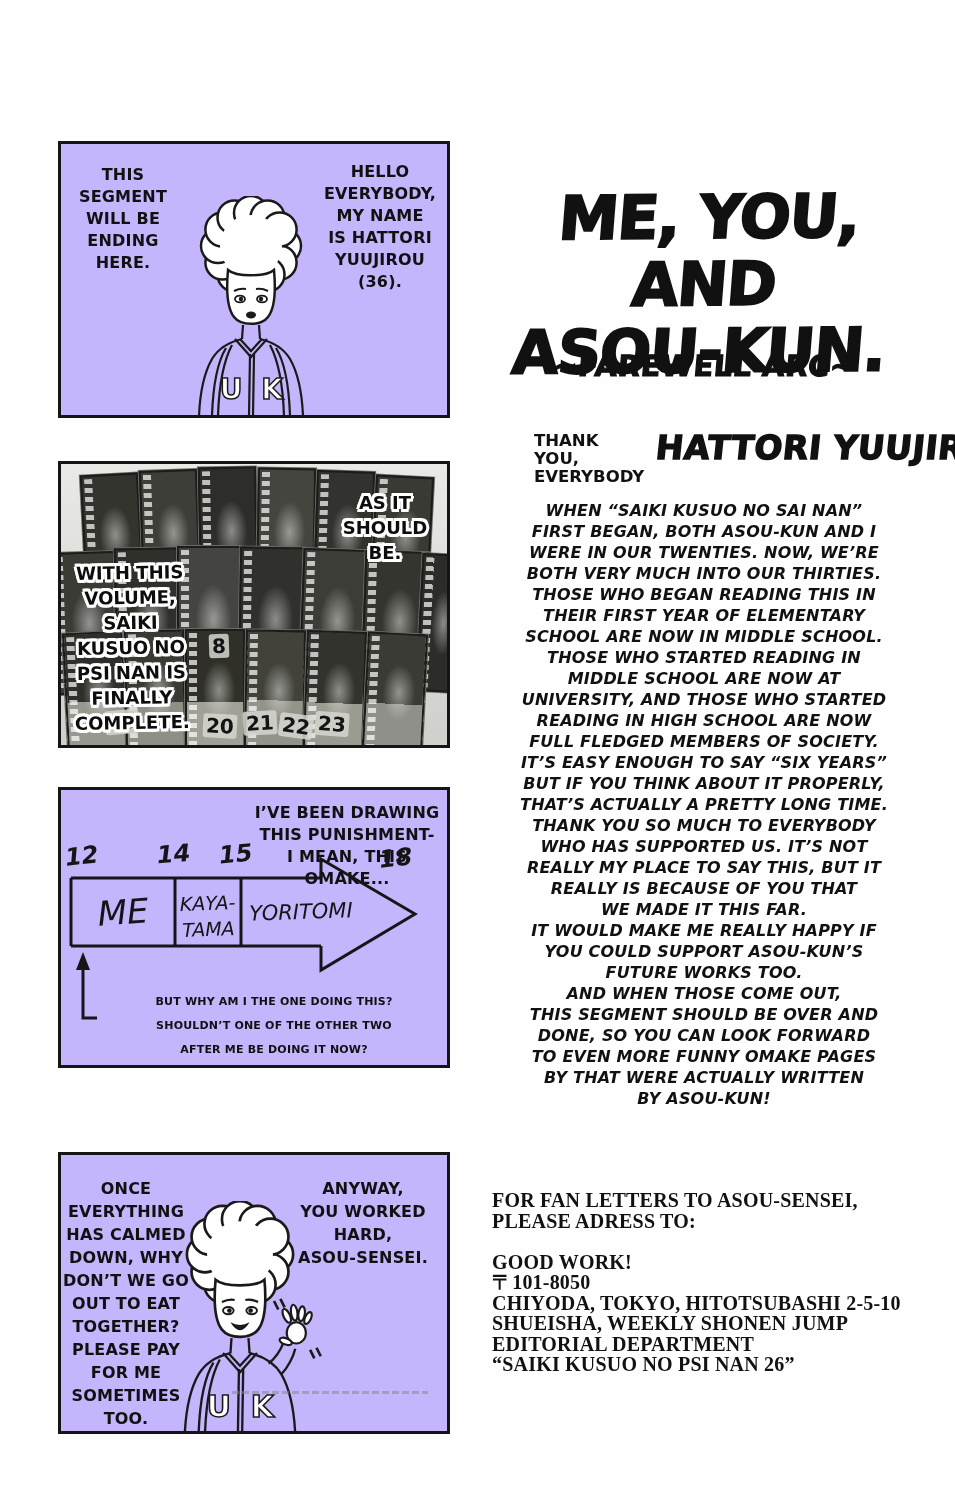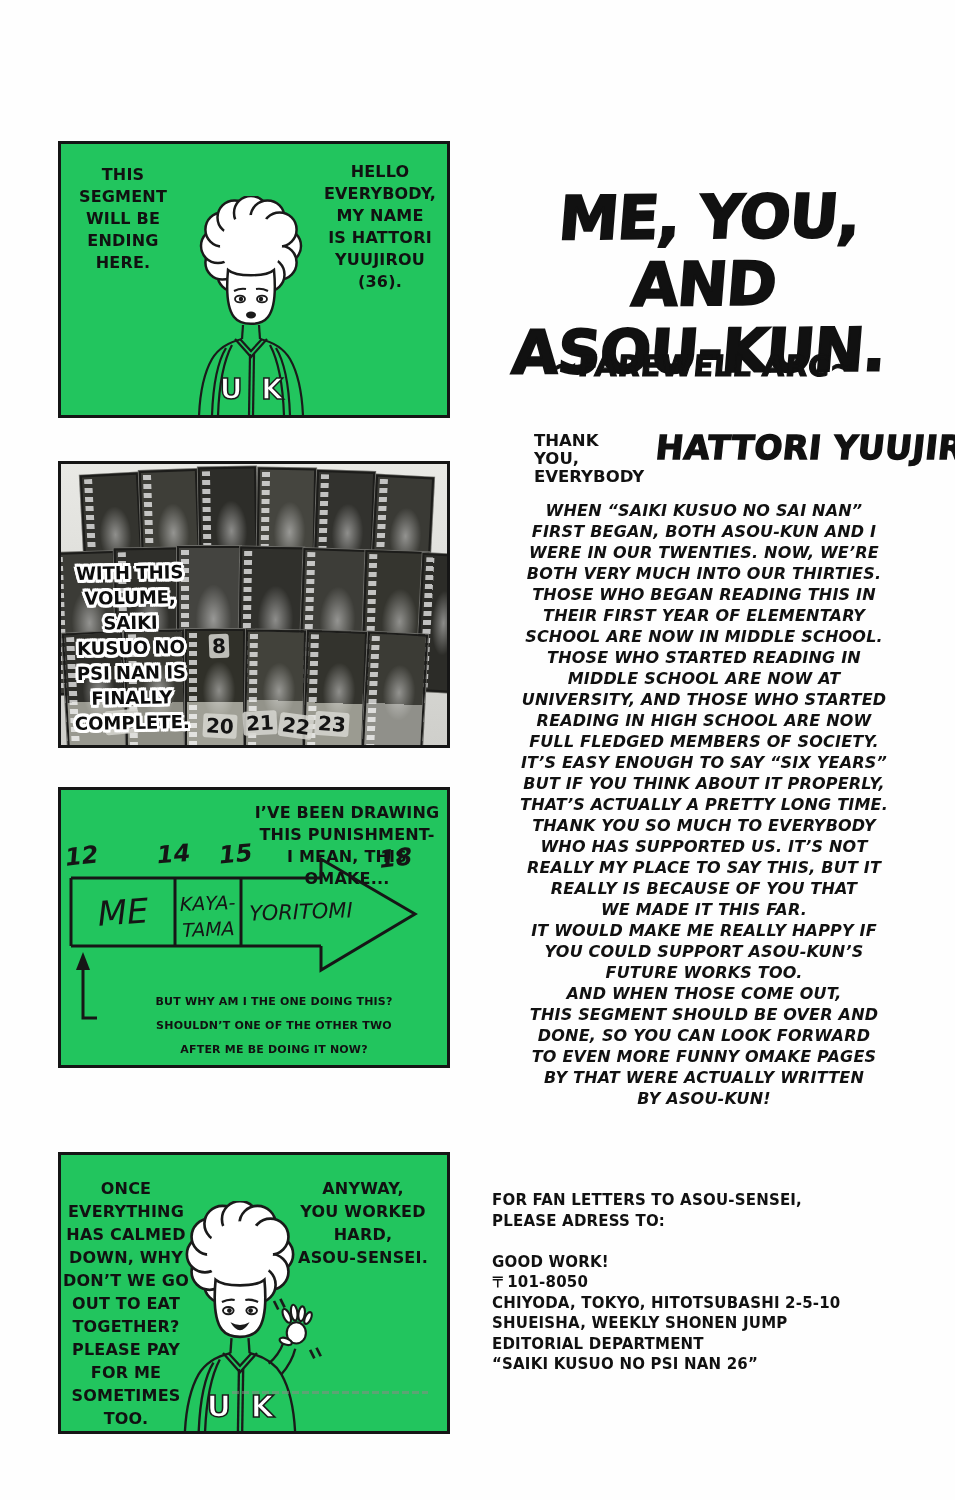--- a/index.html
+++ b/index.html
@@ -1,19 +1,19 @@
 <!DOCTYPE html>
 <html><head>
 <meta charset="utf-8">
 <style>
   html,body{margin:0;padding:0;background:#ffffff;}
   .page{position:relative;width:955px;height:1500px;background:#fefefe;overflow:hidden;
         font-family:"DejaVu Sans",sans-serif;color:#111;}
   
-  .panel{position:absolute;left:58px;width:386px;border:3px solid #151515;background:#22c55e;overflow:hidden;}
+  .panel{position:absolute;left:58px;width:386px;border:3px solid #151515;background:#c4b5fd;overflow:hidden;}
   #p1{top:141px;height:271px;}
   #p2{top:461px;height:281px;background:linear-gradient(180deg,#e9e9e5,#cfcfcb);}
   #p3{top:787px;height:275px;}
   #p4{top:1136px;height:276px;margin-top:16px;}
   .speech{position:absolute;font-weight:bold;font-size:16px;line-height:22px;text-align:center;
           white-space:pre-line;color:#111;letter-spacing:.2px;}
   
   .bk{position:absolute;border:2px solid #1c1c1a;box-shadow:0 0 0 1px #6a6a66;}
   .bk::before{content:"";position:absolute;left:2px;top:2px;bottom:2px;width:8px;
           background:repeating-linear-gradient(180deg,rgba(255,255,255,.7) 0 5px,rgba(255,255,255,0) 5px 9px);}
@@ -35,21 +35,21 @@
          transform:skewX(-5deg) rotate(-.5deg);-webkit-text-stroke:2.2px #111;}
   .subtitle{position:absolute;left:478px;top:349px;width:452px;text-align:center;font-weight:bold;
          font-size:29px;transform:skewX(-5deg);-webkit-text-stroke:1.2px #111;letter-spacing:.5px;}
   .byline{position:absolute;left:490px;top:428px;width:444px;display:flex;gap:12px;align-items:flex-start;margin-left:44px;}
   .thanks{font-weight:bold;font-size:16.5px;line-height:18px;white-space:pre-line;padding-top:4px;}
   .author{font-weight:bold;font-size:33px;letter-spacing:.5px;transform:skewX(-6deg);
           -webkit-text-stroke:1.4px #111;white-space:nowrap;}
   .letter{position:absolute;left:478px;top:500px;width:452px;text-align:center;font-weight:bold;
           font-size:16px;line-height:21px;white-space:pre-line;letter-spacing:.2px;font-style:italic;}
   .fan{position:absolute;left:492px;top:1190px;width:440px;text-align:left;font-weight:bold;
-       font-size:15px;line-height:20.5px;white-space:pre-line;letter-spacing:.2px;}
+       font-size:20px;line-height:20.5px;white-space:pre-line;letter-spacing:.2px;font-family:Liberation Serif, serif;}
   .fineprint{position:absolute;left:232px;top:1391px;width:196px;height:3px;opacity:.55;
        background:repeating-linear-gradient(90deg,#8a8a86 0 7px,transparent 7px 10px);}
   svg text{font-family:"DejaVu Sans",sans-serif;}
 </style>
 </head>
 <body>
 
 <div class="page">
 
   <section class="panel" id="p1">
@@ -174,20 +174,22 @@
     <div class="bk" style="left:244px;top:167px;width:56px;height:117px;background:linear-gradient(180deg,#33332d 0 60%,#9b9b91 60%);transform:rotate(2deg);"></div>
     <div class="bk" style="left:304px;top:169px;width:56px;height:115px;background:linear-gradient(180deg,#3b3b35 0 60%,#90908a 60%);transform:rotate(3deg);"></div>
 
     <span class="vol" style="left:44px;top:246px;transform:rotate(-5deg);">23</span>
     <span class="vol" style="left:142px;top:250px;transform:rotate(3deg);">20</span>
     <span class="vol" style="left:182px;top:247px;transform:rotate(-3deg);">21</span>
     <span class="vol" style="left:218px;top:250px;transform:rotate(8deg);">22</span>
     <span class="vol" style="left:254px;top:248px;transform:rotate(4deg);">23</span>
     <span class="vol" style="left:148px;top:170px;transform:rotate(-2deg);">8</span>
 
+    <div class="p2cap" style="left:268px;top:26px;width:112px;">AS IT
+SHOULD BE.</div>
     <div class="p2cap" style="left:8px;top:96px;width:124px;transform:rotate(-1deg);">WITH THIS
 VOLUME,
 SAIKI
 KUSUO NO
 PSI NAN IS
 FINALLY
 COMPLETE.</div>
   </section>
 
   <section class="panel" id="p3">

